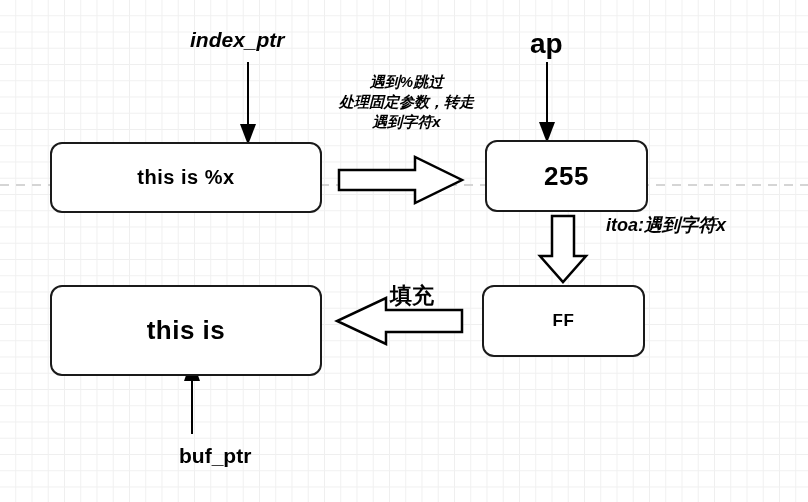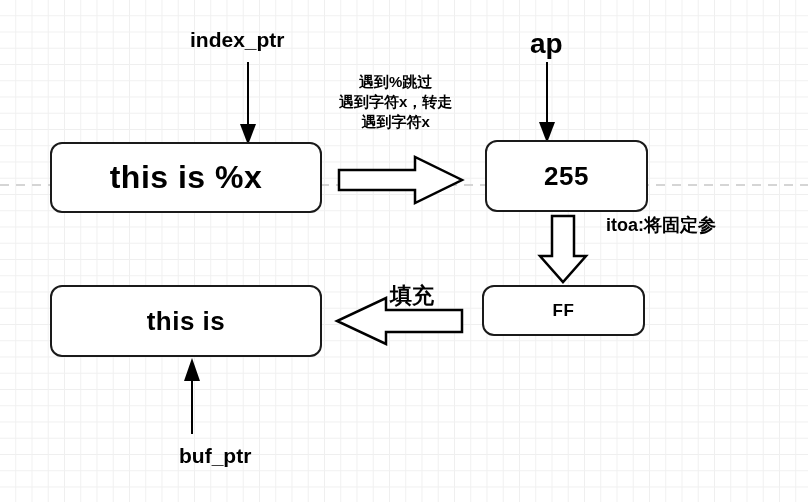--- a/index.html
+++ b/index.html
@@ -47,55 +47,56 @@
     color: #000000;
     font-weight: bold;
     letter-spacing: 0.5px;
   }
 
   #node-source {
     left: 50px;
     top: 142px;
     width: 272px;
     height: 71px;
-    font-size: 32px;
+    font-size: 20px;
   }
   #node-arg {
     left: 485px;
     top: 140px;
     width: 163px;
     height: 72px;
     font-size: 26px;
   }
   #node-hex {
     left: 482px;
     top: 285px;
     width: 163px;
-    height: 51px;
+    height: 72px;
     font-size: 17px;
   }
   #node-buffer {
     left: 50px;
     top: 285px;
     width: 272px;
-    height: 72px;
+    height: 91px;
     font-size: 26px;
   }
 
   .label {
     position: absolute;
     color: #000000;
     font-weight: bold;
     white-space: nowrap;
   }
 
   #label-index-ptr {
     left: 190px;
     top: 28px;
     font-size: 21px;
+    font-style: italic;
   }
   #label-ap {
     left: 530px;
     top: 28px;
     font-size: 28px;
   }
   #label-buf-ptr {
     left: 179px;
     top: 444px;
     font-size: 21px;
@@ -106,20 +107,21 @@
     font-size: 22px;
     text-align: center;
   }
 
   .cn-block {
     position: absolute;
     color: #000000;
     font-weight: bold;
     line-height: 1.32;
     white-space: nowrap;
+    font-style: italic;
   }
   #note-parse {
     left: 339px;
     top: 72px;
     font-size: 15px;
     text-align: center;
   }
   #note-itoa {
     left: 606px;
     top: 214px;
@@ -170,21 +172,21 @@
   <div class="label" id="label-index-ptr">index_ptr</div>
 
   <div class="label" id="label-ap">ap</div>
 
   <div class="label" id="label-buf-ptr">buf_ptr</div>
 
   <div class="label" id="label-fill">填充</div>
 
   <div class="cn-block" id="note-parse">
     <span class="cn-line">遇到%跳过</span>
-    <span class="cn-line">遇到字符x，转走</span>
+    <span class="cn-line">处理固定参数，转走</span>
     <span class="cn-line">遇到字符x</span>
   </div>
 
   <div class="cn-block" id="note-itoa">
-    <span class="cn-line">itoa:将固定参</span>
+    <span class="cn-line">itoa:遇到字符x</span>
   </div>
 
 </div>
 
 </body></html>

